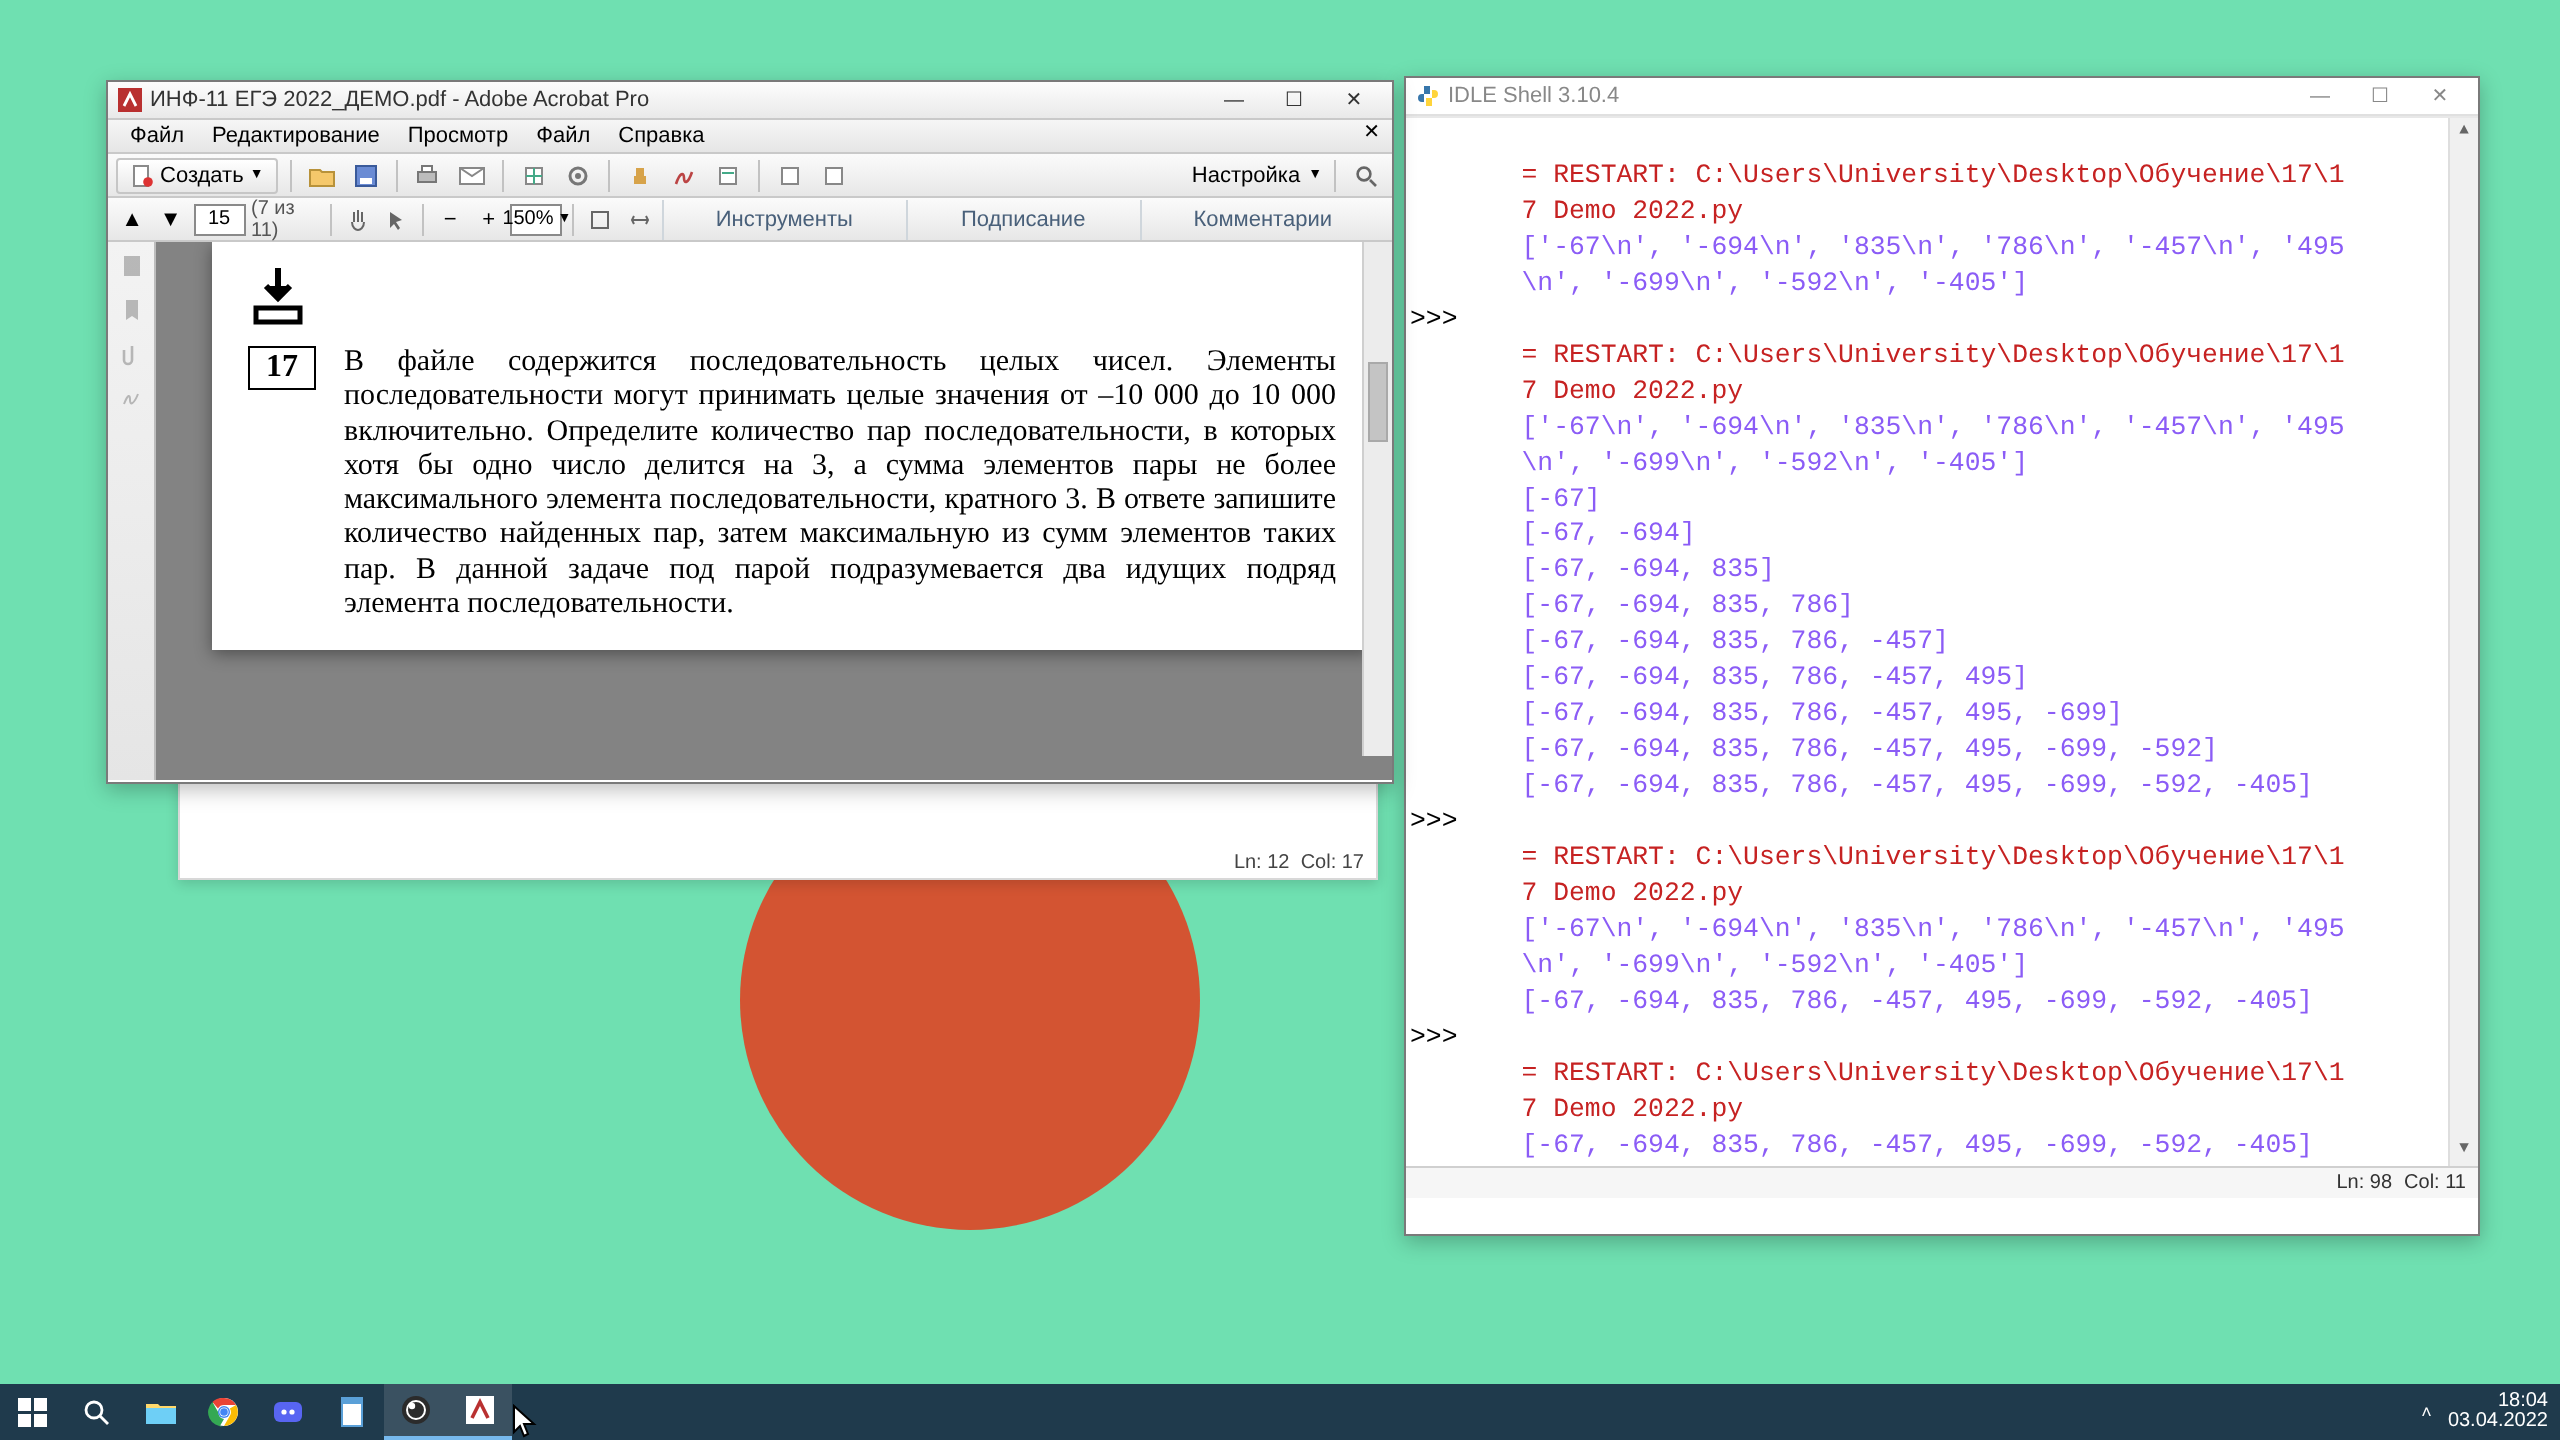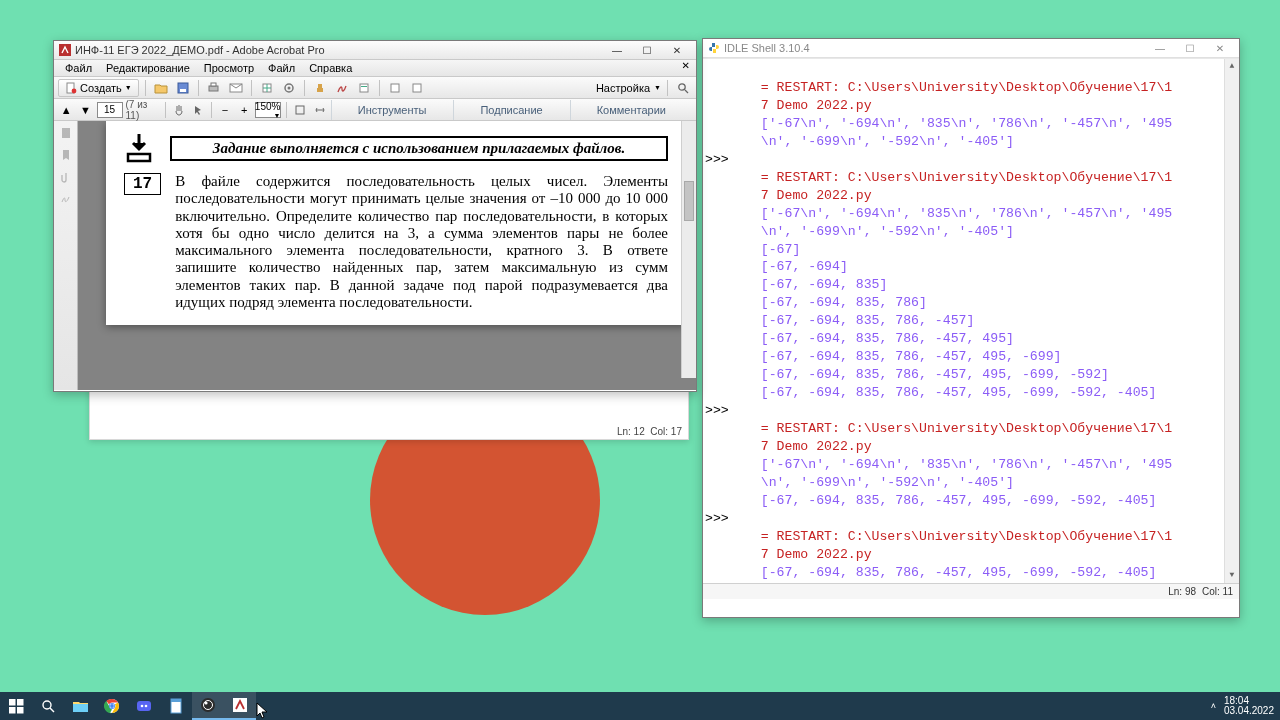--- a/index.html
+++ b/index.html
@@ -52,37 +52,37 @@
 .tbtn { width:18px; height:18px; display:flex; align-items:center; justify-content:center; border:1px solid transparent; border-radius:2px;}
 .tsep { width:1px; height:16px; background:#c2c2c2; margin:0 2px;}
 .create { padding:2px 6px; border:1px solid #c6c6c6; border-radius:2px; background:linear-gradient(#fff,#e8e8e8); display:flex; align-items:center; gap:3px;}
 .toolbar2 {
   height: 22px; background: linear-gradient(#fbfbfb,#e7e7e7);
   border-bottom: 1px solid #c9c9c9; display: flex; align-items: center;
   padding: 0 4px; gap:3px; font-size:11px;
 }
 .pagefield { width: 26px; height:16px; border:1px solid #8a8a8a; background:#fff; text-align:center; font-size:10px;}
 .pgof { color:#555; font-size:10px;}
-.zoom { width:26px; height:16px; border:1px solid #8a8a8a; background:#fff; text-align:center; font-size:10px; display:flex; align-items:flex-end; justify-content:center;flex-direction:column;}
+.zoom { width:26px; height:16px; border:1px solid #8a8a8a; background:#fff; text-align:center; font-size:10px; display:flex; align-items:center; justify-content:center;}
 .panels { margin-left:auto; display:flex; gap:1px; }
 .pnl { padding:4px 26px; font-size:11px; color:#49607a; border-left:1px solid #cfd6dc;}
 .acro-body { position:relative; height: 269px; background:#838383; display:flex;}
 .sidebar { width:24px; background:linear-gradient(#f3f3f3,#e5e5e5); border-right:1px solid #bdbdbd; display:flex; flex-direction:column; align-items:center; padding-top:4px; gap:6px;}
 .sidebar .sb { width:16px; height:16px; display:flex; align-items:center; justify-content:center; opacity:.55;}
 .page-area { flex:1; background:#838383; position:relative; overflow:hidden;}
 .scroll-v { position:absolute; right:0; top:0; bottom:12px; width:15px; background:#ececec; border-left:1px solid #cfcfcf;}
 .scroll-v .thumb { position:absolute; left:2px; right:2px; top:60px; height:40px; background:#c4c4c4; border:1px solid #a9a9a9;}
 .scroll-h { position:absolute; left:0; right:0; bottom:0; height:12px; background:#ececec; border-top:1px solid #cfcfcf;}
 .scroll-h .info { position:absolute; left:8px; top:-1px; font-size:10px; color:#555;}
 .scroll-h .thumbh { position:absolute; top:1px; left:370px; width:160px; height:9px; background:#c4c4c4; border:1px solid #a9a9a9;}
 .page { position:absolute; left:28px; top:0; width:580px; background:#fff; padding:10px 18px 14px 18px; box-shadow: 0 2px 8px rgba(0,0,0,.4);}
 .task-head { display:flex; align-items:center; gap:16px; margin-bottom:8px;}
 .dl-icon { width:30px; height:34px; display:flex; align-items:center; justify-content:center;}
 .task-title-box { flex:1; border:2px solid #000; padding:2px 6px; text-align:center; font-style:italic; font-family:"Times New Roman",serif; font-size:15px; font-weight:bold;}
-.numbox { border:1.5px solid #000; padding:1px 8px; font-family:Liberation Mono, monospace; font-size:16px; font-weight:bold;}
+.numbox { border:1.5px solid #000; padding:1px 8px; font-family:Liberation Serif, serif; font-size:16px; font-weight:bold;}
 .task-row { display:flex; gap:14px; align-items:flex-start;}
 .task-text { font-family:"Times New Roman",serif; font-size:15px; line-height:1.15; text-align:justify; }
 .answer { margin-top:6px; font-family:"Times New Roman",serif; font-size:15px; display:flex; align-items:center; gap:6px;}
 .ansbox { border:1.5px solid #000; height:20px; display:flex;}
 .ansbox div { width:52px; border-right:1.5px solid #000;}
 .ansbox div:last-child { border-right:none;}
 
 .idle { left: 702px; top: 38px; width: 538px; height: 580px; z-index: 2; }
 .idle .titlebar { background:#fff; border-bottom:1px solid #e0e0e0; color:#888;}
 .idle .menubar { background:#fff; font-size:11px; color:#333; height:16px;}
@@ -96,21 +96,21 @@
 .idle-scroll .up, .idle-scroll .dn { position:absolute; left:0; right:0; height:15px; display:flex; align-items:center; justify-content:center; font-size:8px; color:#666;}
 .idle-scroll .up { top:0;} .idle-scroll .dn { bottom:0;}
 
 .taskbar {
   position:absolute; left:0; right:0; bottom:0; height:28px;
   background: #1f3a4c; display:flex; align-items:center; z-index:10;
 }
 .tb-item { width:32px; height:28px; display:flex; align-items:center; justify-content:center;}
 .tb-item.active { background: rgba(255,255,255,.12); border-bottom:2px solid #76b9ed;}
 .tray { margin-left:auto; display:flex; align-items:center; color:#fff; font-size:10px; padding-right:6px; gap:8px;}
-.tray .clock { line-height:1.05;}
+.tray .clock { text-align:right; line-height:1.05;}
 .cursor { position:absolute; left:256px; top:702px; z-index:20; pointer-events:none;}
 svg { display:block; }
 </style>
 </head>
 <body>
 
 <div class="orange-circle"></div>
 
 <div class="slide-back">
   <div class="slide-status">
@@ -294,21 +294,20 @@
     </div>
     <div class="page-area">
       <div class="page">
         <div class="task-head">
           <div class="dl-icon">
             <svg width="28" height="32" viewBox="0 0 28 32">
                 <rect x="3" y="22" width="22" height="7" fill="none" stroke="#000" stroke-width="2.5"></rect>
                 <path d="M14 2v15M8 11l6 6 6-6" fill="#000" stroke="#000" stroke-width="3"></path>
               </svg>
           </div>
-          <div class="task-title-box">Задание выполняется с использованием прилагаемых файлов.</div>
         </div>
         <div class="task-row">
           <div class="numbox">17</div>
           <div style="flex:1">
             <div class="task-text">В   файле   содержится   последовательность   целых   чисел.   Элементы последовательности могут принимать целые значения от –10 000 до 10 000 включительно. Определите количество пар последовательности, в которых хотя бы одно число делится на 3, а сумма элементов пары не более максимального элемента последовательности, кратного 3. В ответе запишите количество найденных пар, затем максимальную из сумм элементов таких пар. В данной задаче под парой подразумевается два идущих подряд элемента последовательности.</div>
           </div>
         </div>
       </div>
       <div class="scroll-v">
           <div class="thumb"></div>

